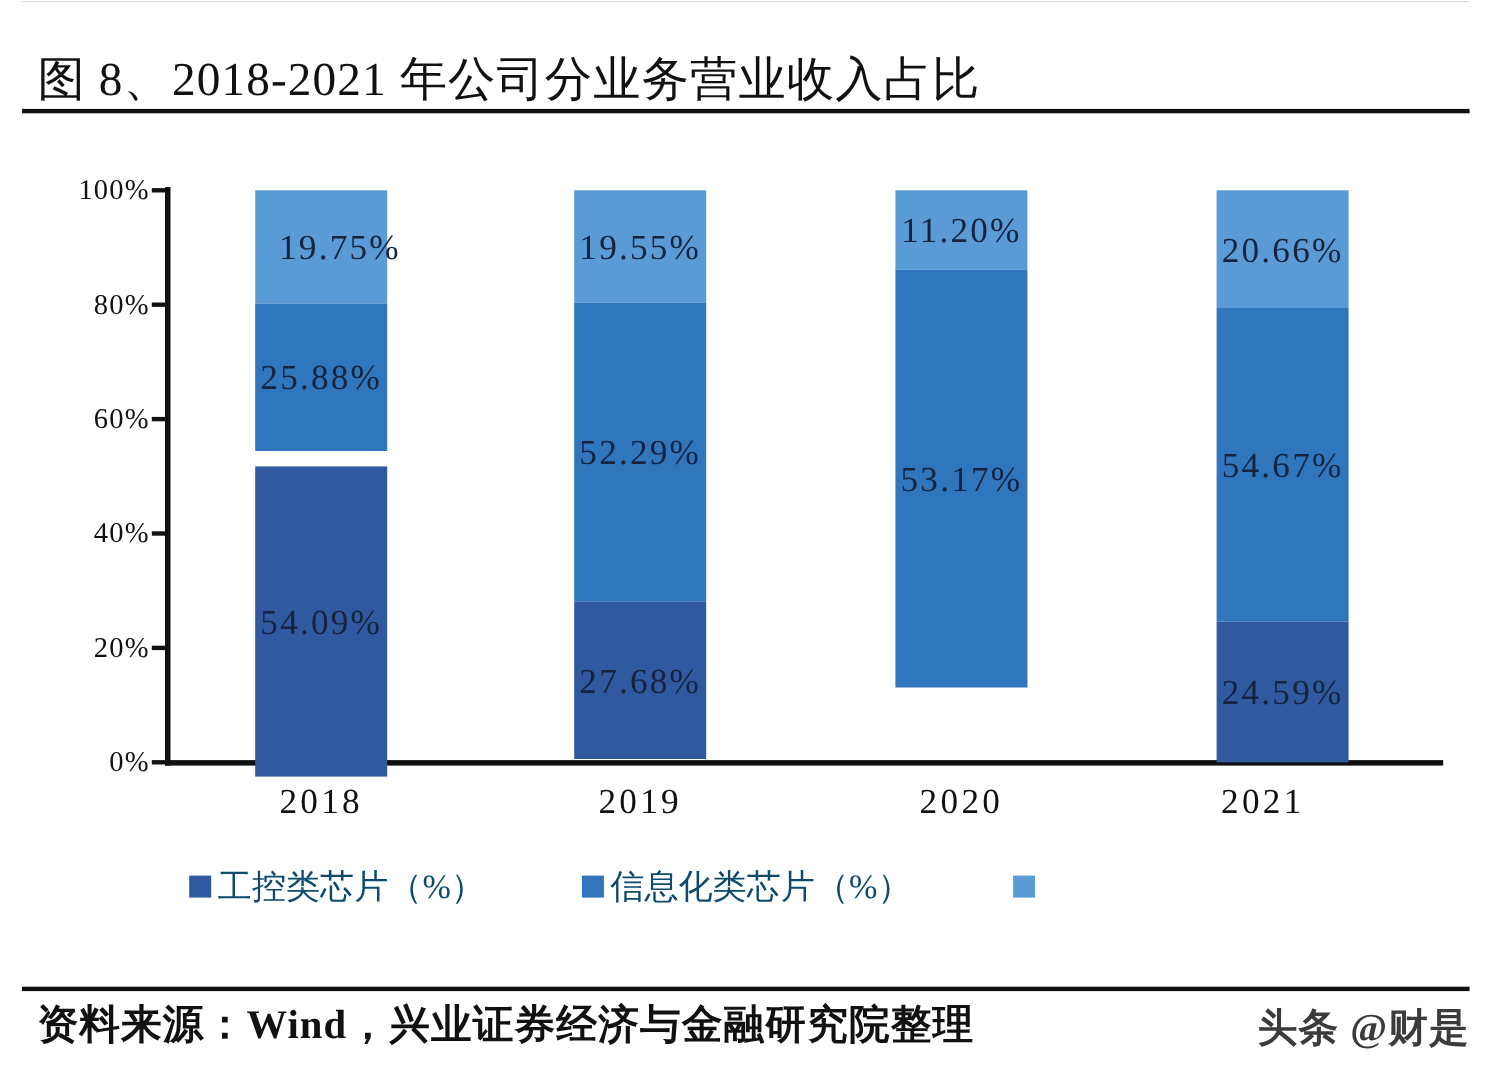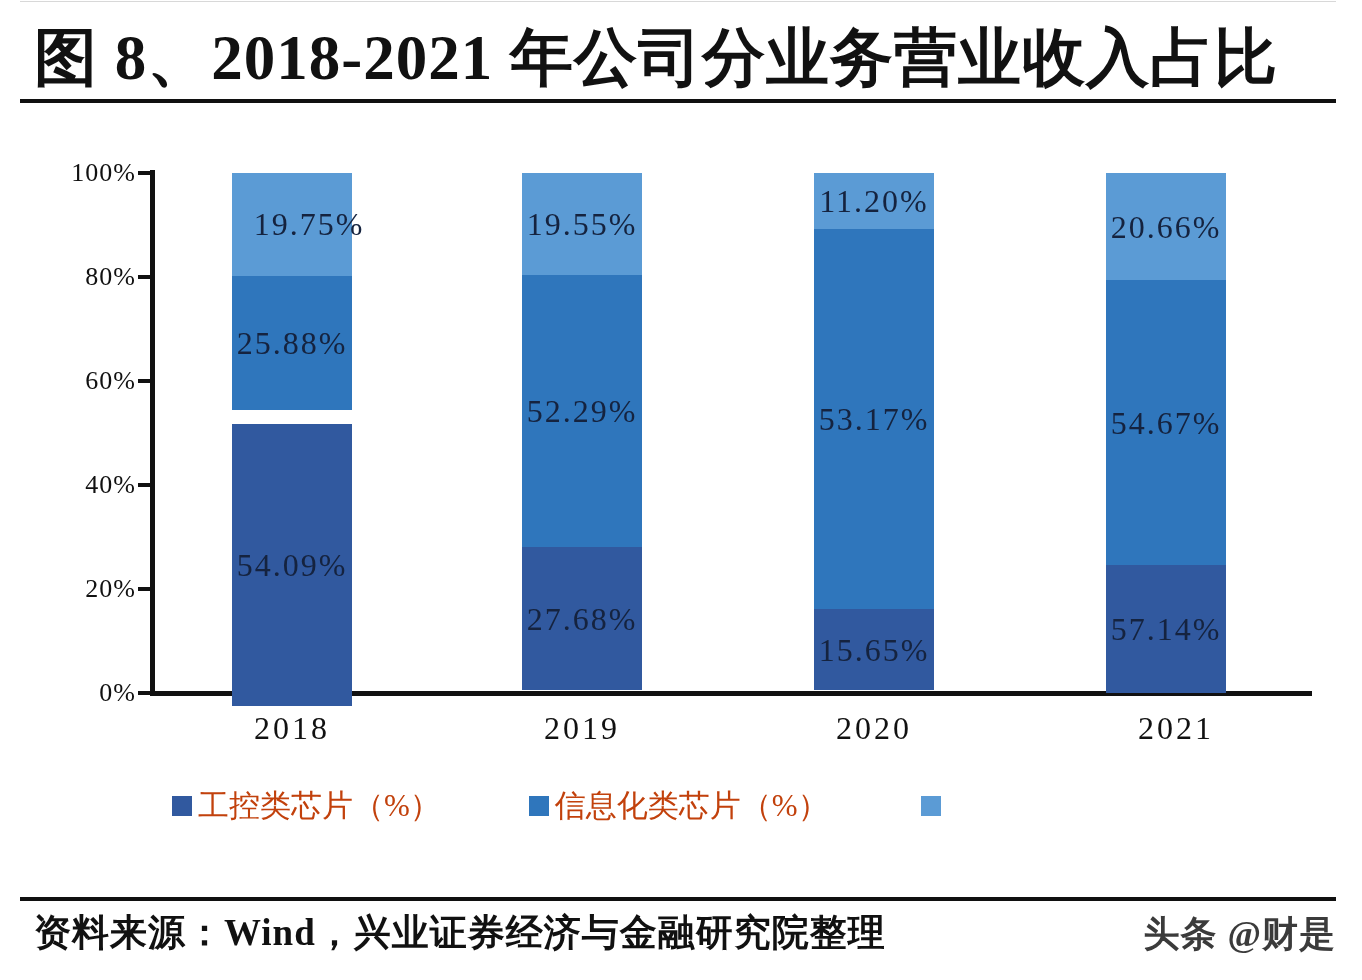--- a/index.html
+++ b/index.html
@@ -29,25 +29,25 @@
     top: 1px;
     width: 1316px;
     height: 1px;
     background: #d8d8d8;
   }
 
   
   .title {
     position: absolute;
     left: 34px;
-    top: 25px;
+    top: 40px;
     width: 1280px;
     height: 66px;
-    font-size: 63px;
-    font-weight: 700;
+    font-size: 43px;
+    font-weight: 400;
     letter-spacing: 1px;
     line-height: 66px;
     white-space: nowrap;
     color: #111111;
   }
   .title-rule {
     position: absolute;
     left: 20px;
     top: 99px;
     width: 1316px;
@@ -149,21 +149,21 @@
   }
   .legend-swatch {
     width: 20px;
     height: 20px;
     margin-right: 6px;
     flex: 0 0 auto;
   }
   .legend-text {
     font-size: 31px;
     line-height: 34px;
-    color: #c2410c;
+    color: #0c4a6e;
     font-family: "Liberation Serif", "DejaVu Serif", serif;
   }
   .lg-1 { margin-left: 22px; }
   .lg-2 { margin-left: 88px; text-align: center; }
   .lg-3 { margin-left: 92px; }
 
   
   .footer-rule {
     position: absolute;
     left: 20px;
@@ -242,47 +242,44 @@
             <span class="seg-label">19.55%</span>
           </div>
           <div class="seg" style="height: 271.908px; background: rgb(47, 118, 188);">
             <span class="seg-label">52.29%</span>
           </div>
           <div class="seg" style="height: 143.936px; background: rgb(49, 89, 159);">
             <span class="seg-label">27.68%</span>
           </div>
         </div>
         <div class="bar" style="left: 814px; top: 63px; height: 520px;">
-          <div class="seg" style="height: 56px; background: rgb(91, 155, 213);">
+          <div class="seg" style="height: 72px; background: rgb(91, 155, 213);">
             <span class="seg-label">11.20%</span>
           </div>
           <div class="seg" style="height: 379.86px; background: rgb(47, 118, 188);">
             <span class="seg-label">53.17%</span>
-          </div>
-          <div class="seg" style="height: 81.38px; background: rgb(49, 89, 159);">
-            <span class="seg-label">15.65%</span>
           </div>
         </div>
         <div class="bar" style="left: 1106px; top: 63px; height: 520px;">
           <div class="seg" style="height: 107.432px; background: rgb(91, 155, 213);">
             <span class="seg-label">20.66%</span>
           </div>
           <div class="seg" style="height: 284.284px; background: rgb(47, 118, 188);">
             <span class="seg-label">54.67%</span>
           </div>
           <div class="seg" style="height: 127.868px; background: rgb(49, 89, 159);">
-            <span class="seg-label">57.14%</span>
+            <span class="seg-label">24.59%</span>
           </div>
         </div>
       </div>
     <div id="xlabels">
         <div class="xtick-label" style="left: 192px;">2018</div>
         <div class="xtick-label" style="left: 482px;">2019</div>
         <div class="xtick-label" style="left: 774px;">2020</div>
-        <div class="xtick-label" style="left: 1076px;">2021</div>
+        <div class="xtick-label" style="left: 1048px;">2021</div>
       </div>
 
     <div class="legend" id="legend">
         <div class="legend-item lg-1">
           <span class="legend-swatch" style="background: rgb(49, 89, 159);"></span>
           <span class="legend-text">工控类芯片（%）</span>
         </div>
         <div class="legend-item lg-2">
           <span class="legend-swatch" style="background: rgb(47, 118, 188);"></span>
           <span class="legend-text">信息化类芯片（%）</span>

